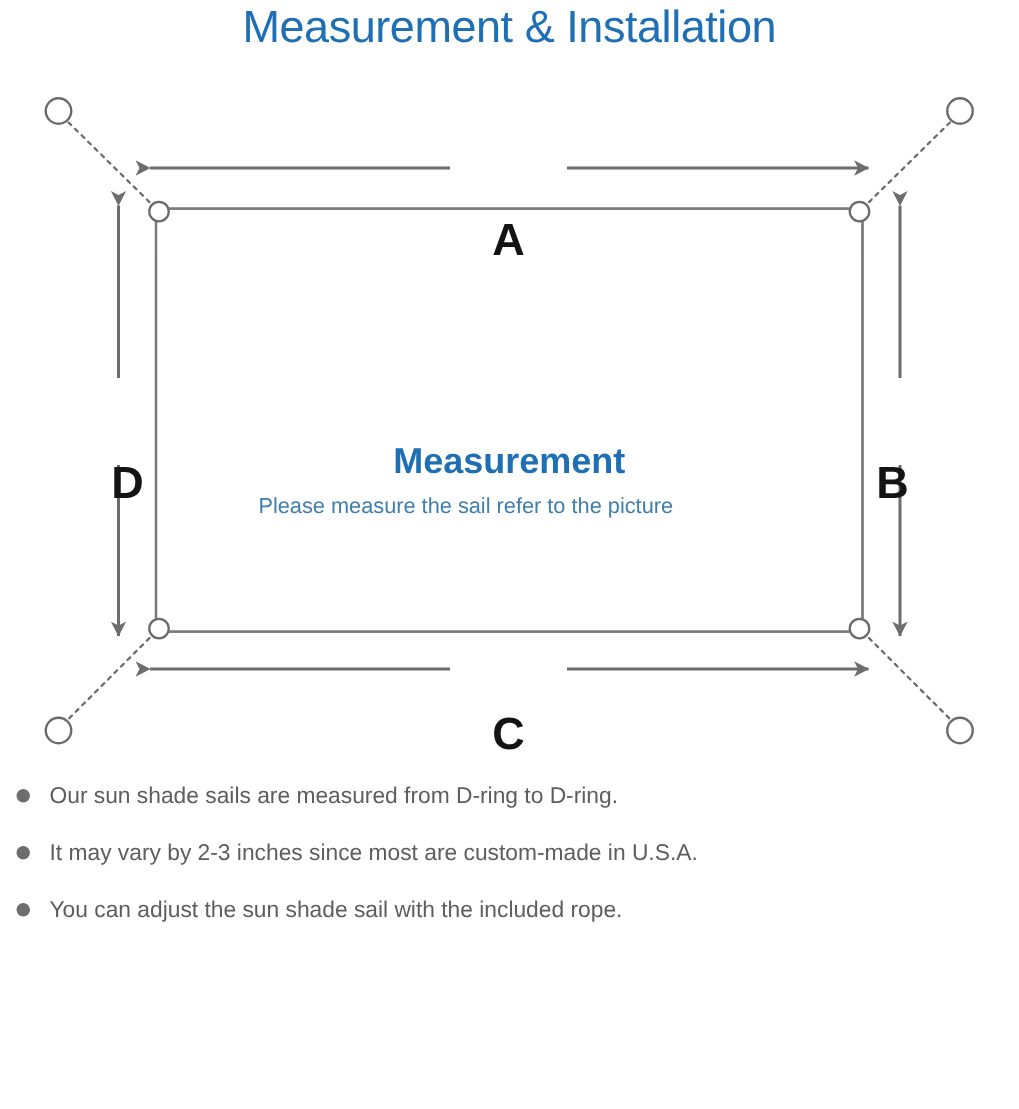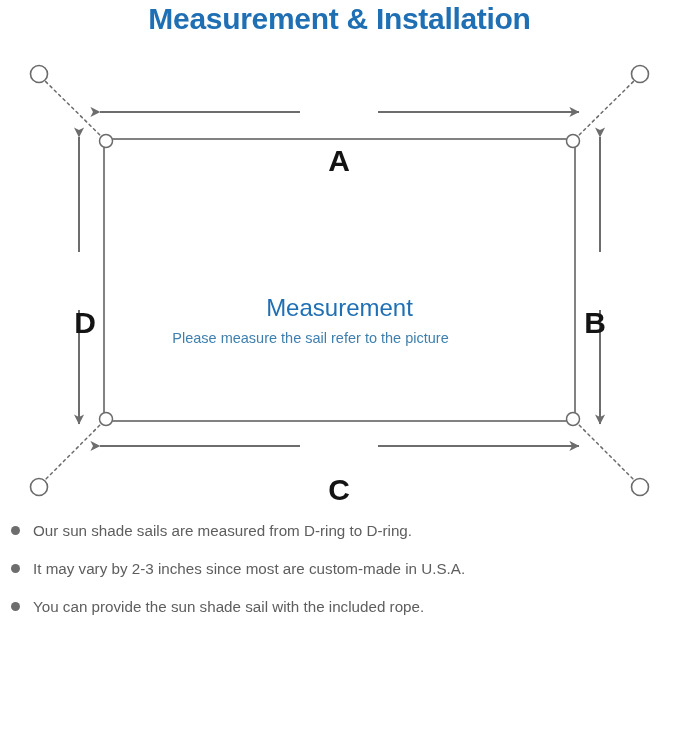--- a/index.html
+++ b/index.html
@@ -16,21 +16,21 @@
   }
 
   
   .page-title {
     position: absolute;
     left: 0;
     top: 0;
     width: 679px;
     text-align: center;
     font-size: 30px;
-    font-weight: bold;
+    font-weight: normal;
     color: #1f6fb4;
     letter-spacing: -0.3px;
     line-height: 38px;
   }
 
   
   .diagram {
     position: absolute;
     left: 0;
     top: 50px;
@@ -41,21 +41,21 @@
     display: block;
   }
 
   .center-label {
     position: absolute;
     left: 0;
     top: 243px;
     width: 679px;
     text-align: center;
     font-size: 24px;
-    font-weight: normal;
+    font-weight: bold;
     color: #1f6fb4;
     line-height: 30px;
   }
   .center-sub {
     position: absolute;
     left: 0;
     top: 278px;
     width: 621px;
     text-align: center;
     font-size: 14.5px;
@@ -166,15 +166,15 @@
   <div class="note-item">
     <span class="note-bullet"></span>
     <span>Our sun shade sails are measured from D-ring to D-ring.</span>
   </div>
   <div class="note-item">
     <span class="note-bullet"></span>
     <span>It may vary by 2-3 inches since most are custom-made in U.S.A.</span>
   </div>
   <div class="note-item">
     <span class="note-bullet"></span>
-    <span>You can provide the sun shade sail with the included rope.</span>
+    <span>You can adjust the sun shade sail with the included rope.</span>
   </div>
 </div>
 
 </body></html>

